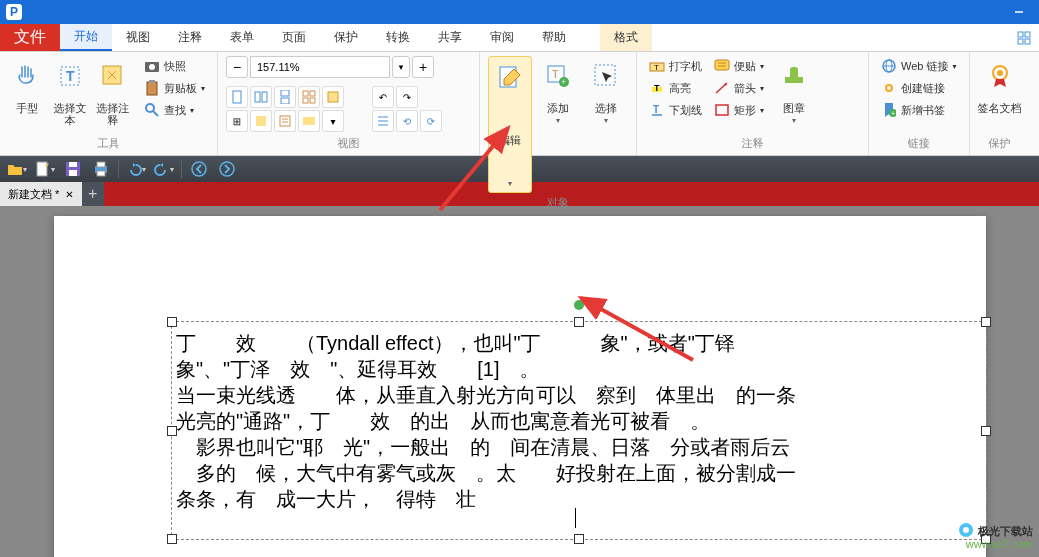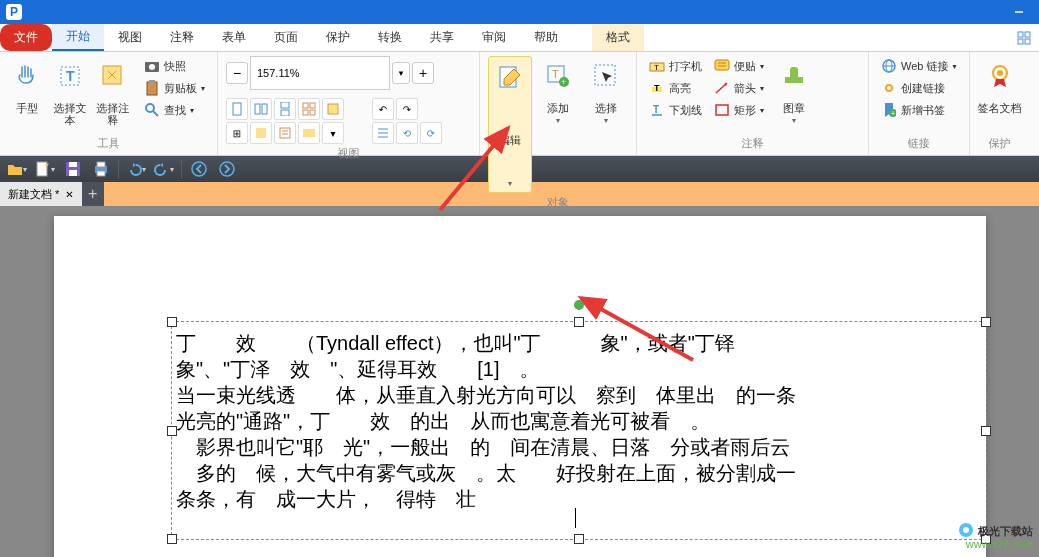--- a/index.html
+++ b/index.html
@@ -2,46 +2,46 @@
 <html><head>
 <meta charset="utf-8">
 <style>
 * { margin: 0; padding: 0; box-sizing: border-box; font-family: "Microsoft YaHei", Arial, sans-serif; }
 body { width: 1039px; height: 557px; background: #fff; overflow: hidden; position: relative; }
 .titlebar { height: 24px; background: #1a6dd6; color: #fff; display: flex; align-items: center; padding: 0 6px; font-size: 12px; }
 .titlebar .app-icon { width: 16px; height: 16px; background: #fff; border-radius: 3px; margin-right: 6px; display: flex; align-items: center; justify-content: center; color: #1a6dd6; font-weight: bold; font-size: 12px; }
 .titlebar .spacer { flex: 1; }
 .titlebar .win-btn { width: 28px; height: 24px; display: flex; align-items: center; justify-content: center; cursor: pointer; }
 .menubar { height: 28px; background: #fff; display: flex; align-items: stretch; border-bottom: 1px solid #d0d0d0; }
-.menubar .file-btn { background: #d93025; color: #fff; padding: 0 14px; display: flex; align-items: center; font-size: 12px; cursor: pointer; border-radius: 10px; }
+.menubar .file-btn { background: #d93025; color: #fff; padding: 0 14px; display: flex; align-items: center; font-size: 16px; cursor: pointer; }
 .menubar .menu-item { padding: 0 14px; display: flex; align-items: center; font-size: 12px; cursor: pointer; color: #333; }
 .menubar .menu-item.active { background: #e8f0fb; border-bottom: 2px solid #1a6dd6; color: #1a6dd6; }
 .menubar .format-item { margin-left: 20px; background: #fdf0d0; }
 .menubar .right-icon { margin-left: auto; padding-right: 8px; display: flex; align-items: center; }
 .ribbon { height: 104px; background: #fafafa; border-bottom: 1px solid #d0d0d0; display: flex; position: relative; }
 .ribbon-group { border-right: 1px solid #e0e0e0; padding: 4px 8px 2px; display: flex; flex-direction: column; }
 .ribbon-group-content { flex: 1; display: flex; align-items: flex-start; gap: 4px; }
 .ribbon-group-label { font-size: 11px; color: #888; text-align: center; padding: 2px 0; }
 .big-btn { width: 44px; display: flex; flex-direction: column; align-items: center; gap: 2px; cursor: pointer; padding-top: 4px; }
 .big-btn .icon-box { width: 32px; height: 32px; display: flex; align-items: center; justify-content: center; }
 .big-btn .lbl { font-size: 11px; color: #333; text-align: center; line-height: 12px; margin-top: 8px; }
 .big-btn .arrow { font-size: 8px; color: #666; }
 .small-btn-col { display: flex; flex-direction: column; gap: 2px; }
 .small-btn { display: flex; align-items: center; gap: 4px; padding: 2px 4px; cursor: pointer; font-size: 11px; color: #333; white-space: nowrap; }
 .small-btn .mini-icon { width: 16px; height: 16px; display: flex; align-items: center; justify-content: center; }
 .zoom-bar { display: flex; align-items: center; gap: 2px; margin-bottom: 4px; }
 .zoom-btn { width: 22px; height: 22px; border: 1px solid #ccc; background: #fff; border-radius: 3px; display: flex; align-items: center; justify-content: center; cursor: pointer; font-size: 14px; }
-.zoom-input { width: 140px; height: 22px; border: 1px solid #ccc; font-size: 11px; padding: 16px 6px; }
+.zoom-input { width: 140px; height: 22px; border: 1px solid #ccc; font-size: 11px; padding: 4px 6px; }
 .view-icons { display: flex; gap: 2px; flex-wrap: wrap; width: 140px; }
 .view-icon { width: 22px; height: 22px; border: 1px solid #ddd; background: #fff; border-radius: 2px; display: flex; align-items: center; justify-content: center; cursor: pointer; font-size: 10px; }
 .quickbar { height: 26px; background: linear-gradient(#4a515a, #3a3f46); display: flex; align-items: center; padding: 0 6px; gap: 6px; }
 .qbtn { width: 22px; height: 20px; display: flex; align-items: center; justify-content: center; cursor: pointer; border-radius: 2px; }
 .qbtn svg { width: 16px; height: 16px; }
 .qsep { width: 1px; height: 18px; background: #5a6068; }
-.tabbar { height: 24px; background: #fdba74; display: flex; align-items: stretch; }
+.tabbar { height: 24px; background: #b91c1c; display: flex; align-items: stretch; }
 .doc-tab { background: #e8e8e8; padding: 0 8px; display: flex; align-items: center; gap: 6px; font-size: 11px; cursor: pointer; }
 .doc-tab .close { cursor: pointer; font-size: 10px; }
 .new-tab { width: 22px; background: #4a515a; display: flex; align-items: center; justify-content: center; color: #ccc; cursor: pointer; }
 .canvas-area { height: 351px; background: #888; position: relative; overflow: hidden; }
 .page { position: absolute; left: 54px; top: 10px; width: 932px; height: 540px; background: #fff; box-shadow: 0 2px 8px rgba(0,0,0,.3); }
 .sel-box { position: absolute; left: 171px; top: 115px; width: 816px; height: 219px; border: 1px dashed #888; }
 .sel-handle { position: absolute; width: 10px; height: 10px; background: #fff; border: 1px solid #333; }
 .sel-rot { position: absolute; left: 50%; top: -22px; transform: translateX(-50%); width: 10px; height: 10px; background: #4caf50; border-radius: 50%; }
 .text-content { position: absolute; left: 176px; top: 124px; width: 806px; font-family: "SimSun", serif; font-size: 20px; line-height: 26px; color: #000; }
 .arrow-annot { position: absolute; pointer-events: none; }

